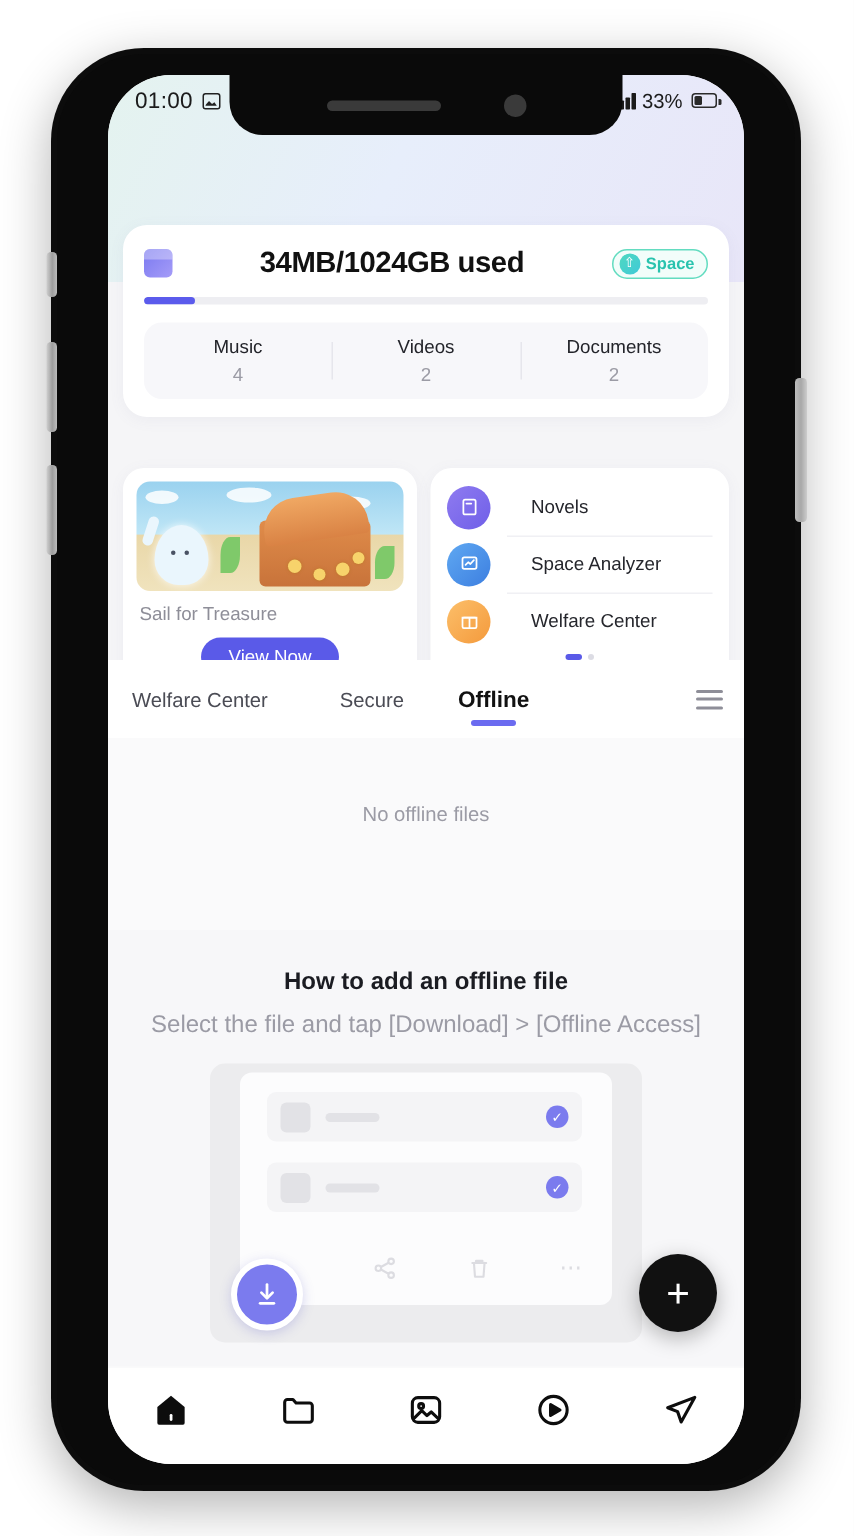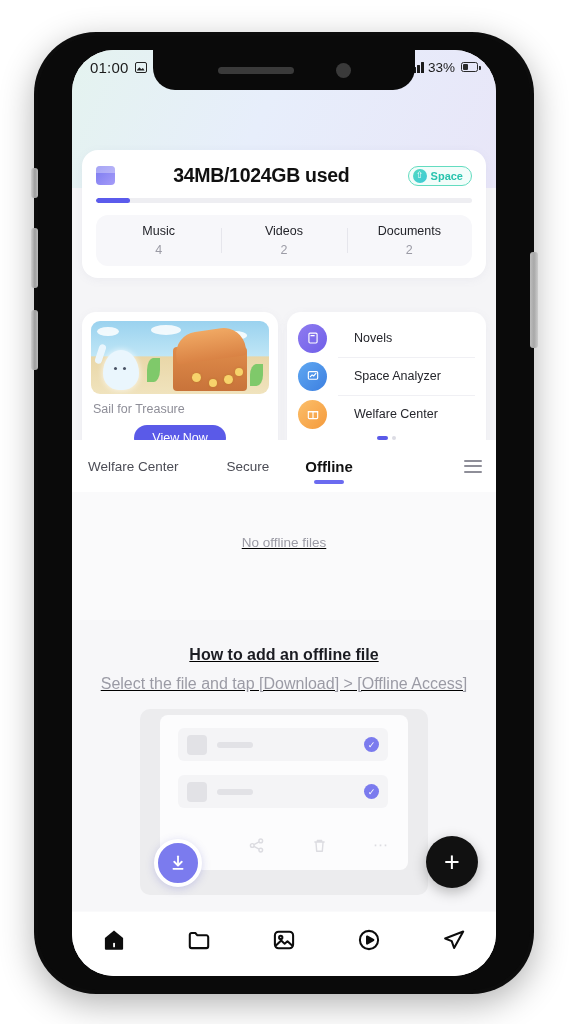--- a/index.html
+++ b/index.html
@@ -260,21 +260,21 @@
   .tab.sp2{ margin-right: 32px; }
   .tab.active { color:#111; font-weight:700; font-size: 15px; }
   .tab.active::after{
     content:"";position:absolute;left:50%;transform:translateX(-50%);
     bottom:-9px;width:30px;height:3.5px;border-radius:2px;background:#6b6bf0;
   }
   .hamb { margin-left:auto; display:flex; flex-direction:column; gap:3.5px; }
   .hamb i{display:block;width:18px;height:2px;background:#8e8e98;border-radius:1px;}
 
   
-  .content { position:absolute; left:0; top:442px; right:0; bottom:64px; background:#fafafb; z-index:2;text-decoration:underline; }
+  .content { position:absolute; left:0; top:442px; right:0; bottom:64px; background:#fafafb; z-index:2; }
   .no-files { text-align:center; font-size:13.5px; color:#9b9ba5; margin-top: 43px; }
   .howto { margin-top: 70px; background:#f7f7f9; padding: 26px 10px 16px; text-align:center; }
   .howto h3 { font-size: 16px; color:#1b1c22; font-weight:700; }
   .howto p { font-size: 16px; color:#9b9ba5; margin-top: 11px; }
 
   .illus {
     margin: 16px auto 0; width: 288px; height: 186px;
     background:#ececee; border-radius:10px; position:relative;
   }
   .illus-card {

